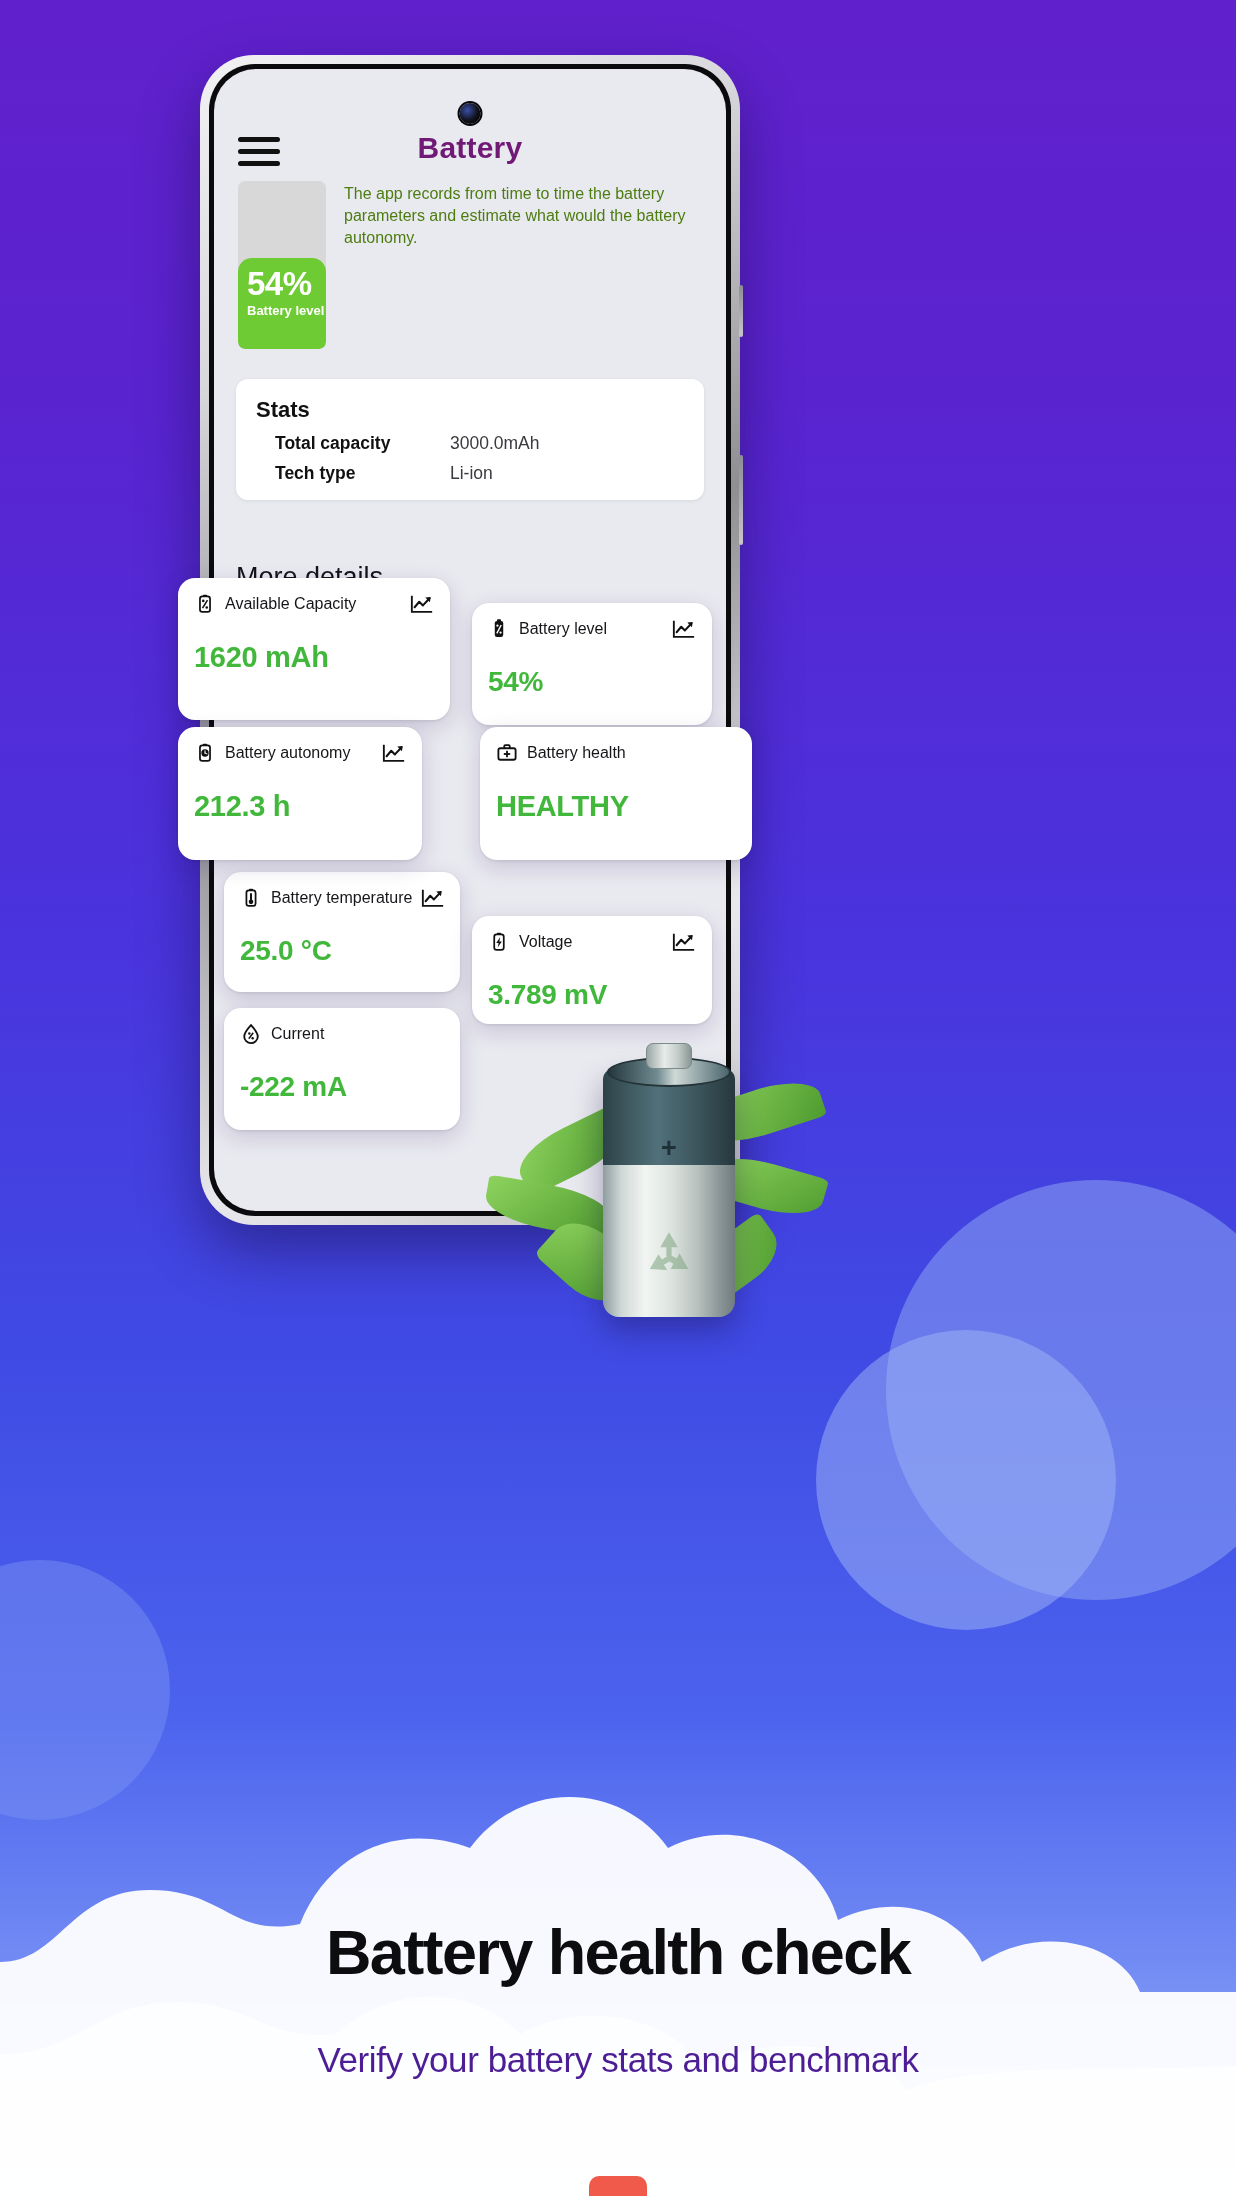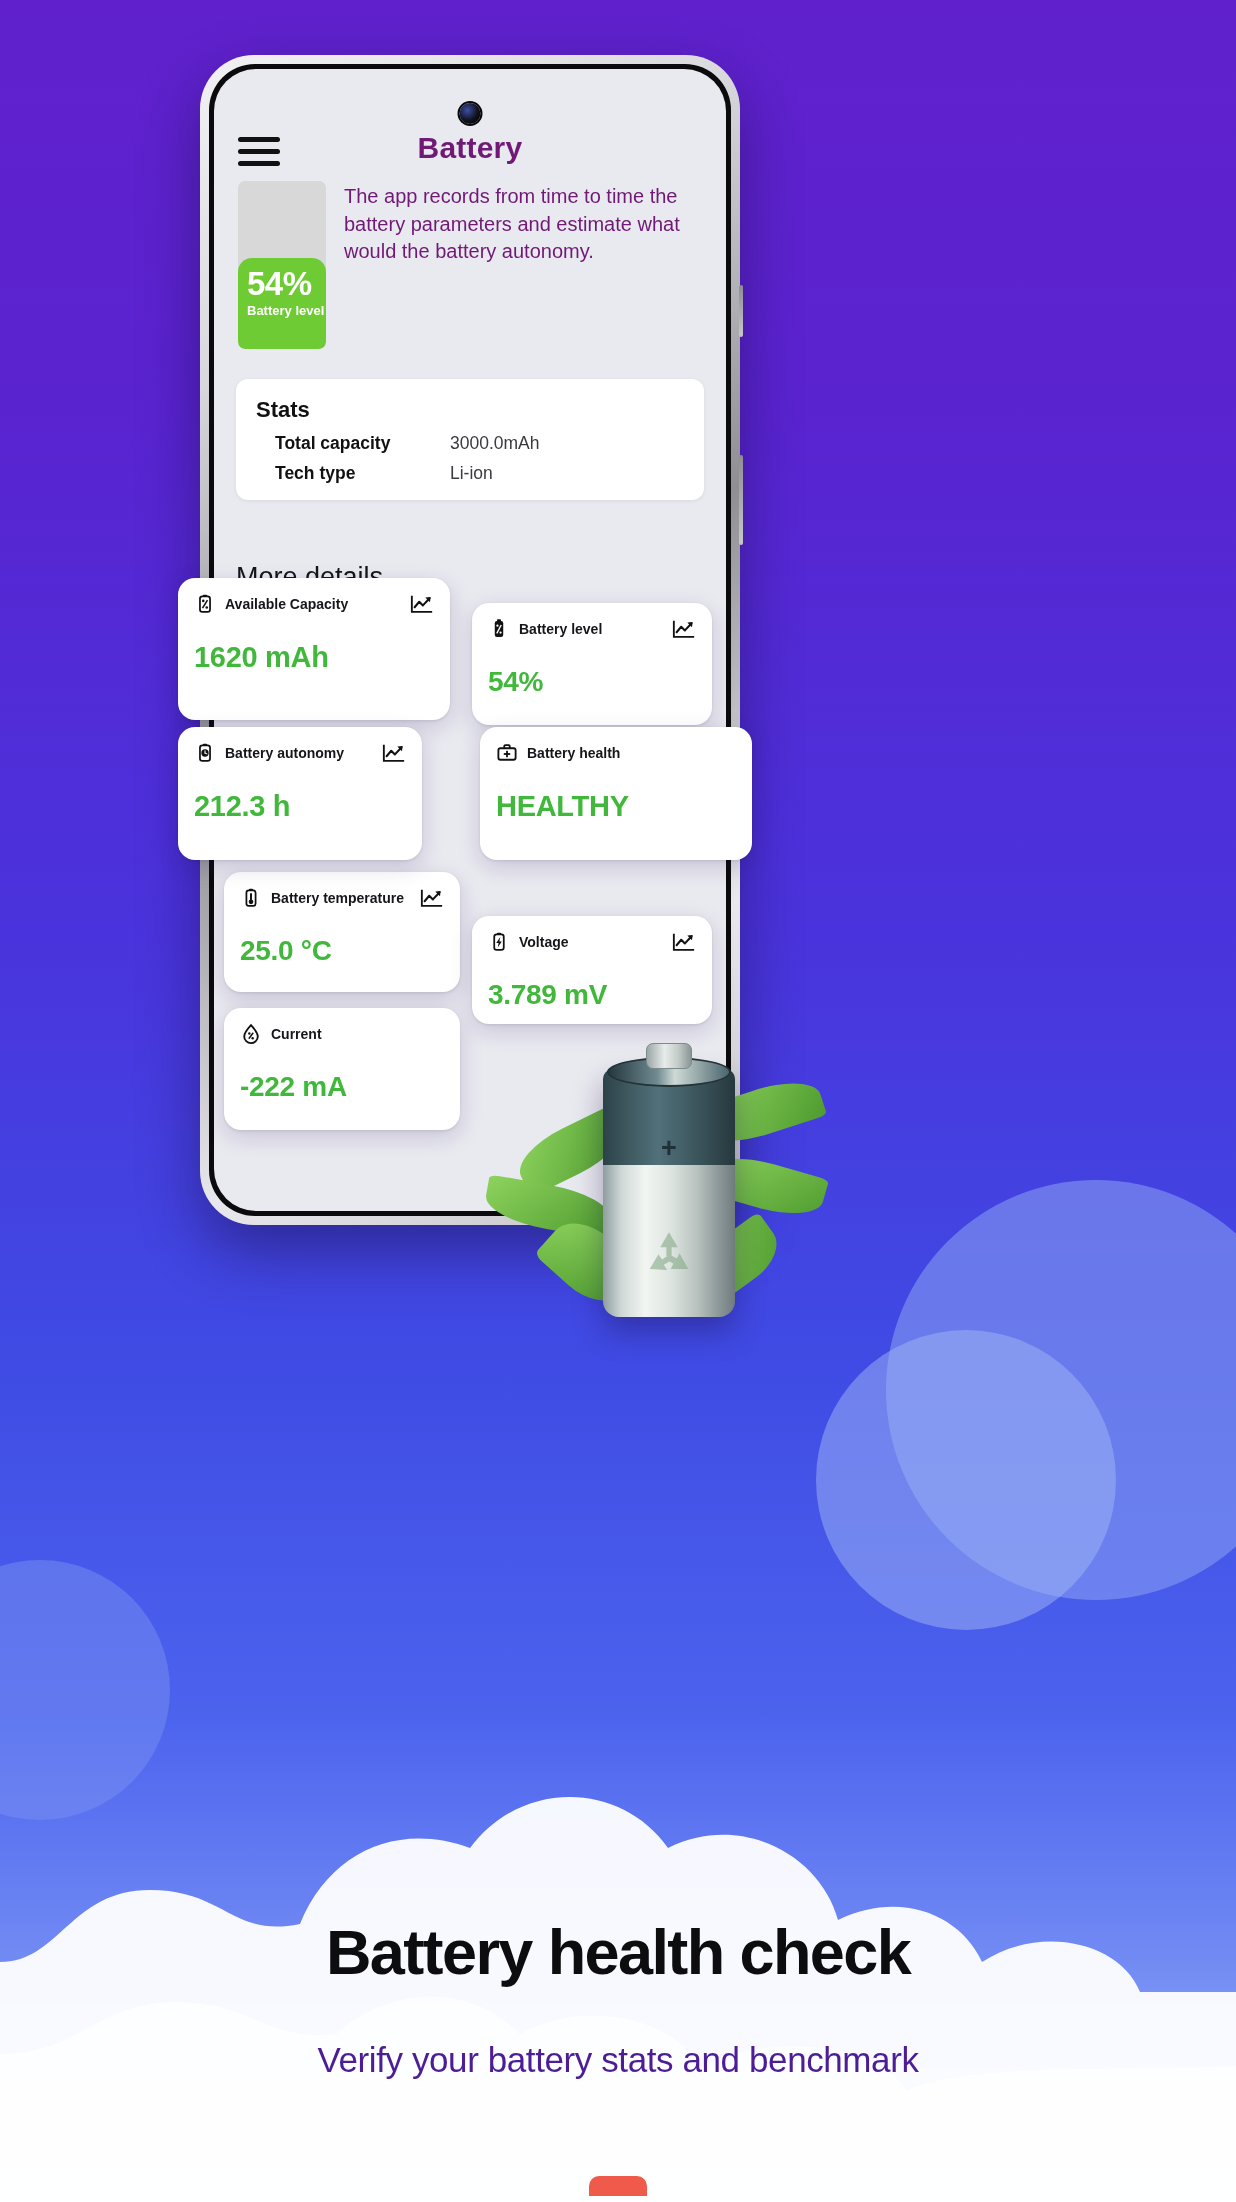--- a/index.html
+++ b/index.html
@@ -61,21 +61,21 @@
     width:88px; height:168px; border-radius:7px;
     background:#d8d8d8; position:relative; overflow:hidden;
   }
   .batt-fill {
     position:absolute; left:0; right:0; bottom:0; height:54%;
     background:#6FCB34; border-radius:14px 14px 7px 7px;
     padding:10px 0 0 9px;
   }
   .batt-pct { font-size:33px; font-weight:bold; color:#fff; line-height:.95; letter-spacing:-.5px; }
   .batt-cap { font-size:13px; font-weight:bold; color:#fff; margin-top:3px; }
-  .head-desc { font-size:20px; line-height:1.38; color:#701a75; padding-top:2px; }
+  .head-desc { font-size:16px; line-height:1.38; color:#4d7c0f; padding-top:2px; }
 
   
   .stats-card {
     margin:30px 22px 0 22px; background:#fff; border-radius:12px;
     padding:18px 20px 16px 20px; box-shadow:0 1px 4px rgba(0,0,0,.07);
   }
   .stats-title { font-size:22px; font-weight:bold; color:#111; margin-bottom:10px; }
   .stats-row { display:flex; margin-top:9px; font-size:17.5px; }
   .stats-k { width:175px; font-weight:bold; color:#111;margin-left:19px; }
   .stats-v { color:#3a3a40; }
@@ -83,21 +83,21 @@
   .more-title { font-size:27px; color:#141418; margin:62px 0 0 22px; font-weight:normal; }
 
   
   .grid { position:absolute; left:0; top:0; width:100%; height:100%; pointer-events:none; }
   .dcard {
     position:absolute; background:#fff; border-radius:17px;
     padding:15px 16px 14px 16px; pointer-events:auto;
     box-shadow:0 7px 22px rgba(38,20,90,.17), 0 1px 3px rgba(0,0,0,.1);
   }
   .dhead { display:flex; align-items:center; gap:9px; }
-  .dlabel { font-size:14px; font-weight:bold; color:#16161a; white-space:nowrap; flex:1; }
+  .dlabel { font-size:16px; font-weight:normal; color:#16161a; white-space:nowrap; flex:1; }
   .dval { font-size:28px; font-weight:bold; color:#41B83B; margin-top:26px; letter-spacing:-.3px; }
   .dval.big { font-size:29px; }
   .ico { width:22px; height:22px; flex:none; }
   .trend { width:24px; height:21px; flex:none; }
 
   
   #c-capacity   { left:178px; top:578px;  width:272px; height:142px; z-index:9; }
   #c-level      { left:472px; top:603px;  width:240px; height:122px; z-index:6; }
   #c-autonomy   { left:178px; top:727px;  width:244px; height:133px; z-index:9; }
   #c-health     { left:480px; top:727px;  width:272px; height:133px; z-index:9; }

